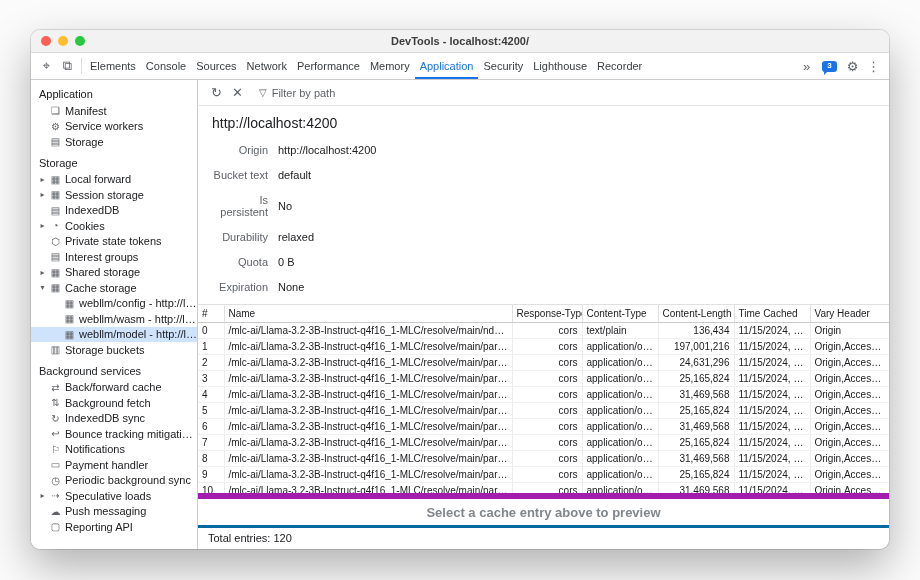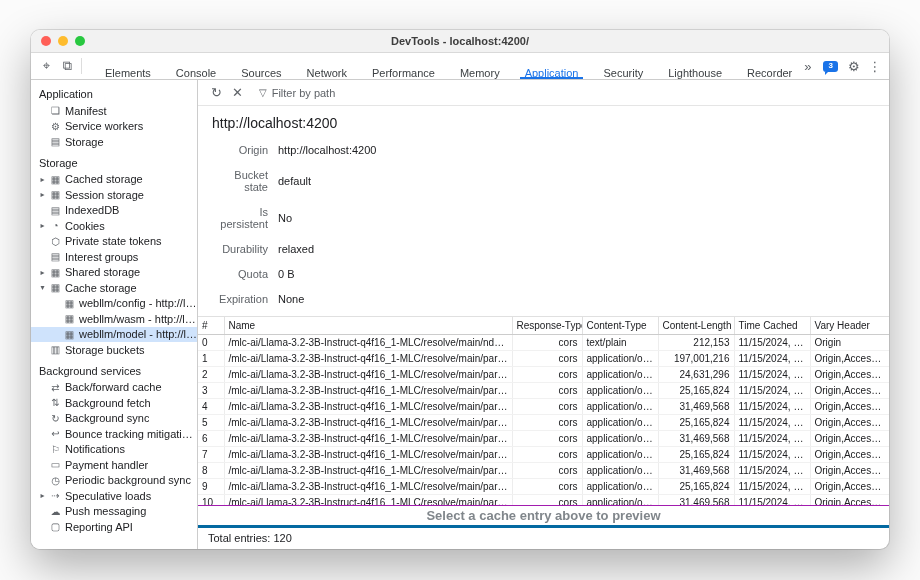--- a/index.html
+++ b/index.html
@@ -11,21 +11,21 @@
   .titlebar{height:22px;flex:0 0 auto;background:#f2f2f2;border-bottom:1px solid #d9d9d9;position:relative;display:flex;align-items:center;}
   .lights{position:absolute;left:10px;top:0;bottom:0;display:flex;align-items:center;gap:7px;}
   .light{width:10px;height:10px;border-radius:50%;}
   .light.red{background:#ff5f57}.light.yellow{background:#febc2e}.light.green{background:#28c840}
   .title{flex:1;text-align:center;font-size:11px;font-weight:700;color:#3d3d3d;}
   
   .tabbar{height:26px;flex:0 0 auto;display:flex;align-items:stretch;background:#fff;border-bottom:1px solid #ccc;padding-left:5px;white-space:nowrap;overflow:hidden;}
   .tb-icon{display:flex;align-items:center;justify-content:center;width:21px;color:#5f6368;font-size:13px;cursor:pointer;flex:0 0 auto;}
   .vdiv{width:1px;background:#ddd;margin:5px 3px;flex:0 0 auto;}
   .tabs{display:flex;align-items:stretch;}
-  .tab{display:flex;align-items:flex-end;padding:0 5px;font-size:11px;color:#3c4043;cursor:pointer;margin-left:15px;}
+  .tab{display:flex;align-items:center;padding:0 5px;font-size:11px;color:#3c4043;cursor:pointer;}
   .tab.active{color:#1a73e8;box-shadow:inset 0 -2px 0 #1a73e8;}
   .tab-trailing{margin-left:3px;font-size:10px;color:#5f6368;}
   .tabbar-right{margin-left:auto;display:flex;align-items:center;padding-right:5px;}
   .chat{display:flex;align-items:center;margin:0 5px;cursor:pointer;}
   .chat-bubble{position:relative;width:15px;height:11px;background:#1a73e8;border-radius:3px;display:flex;align-items:center;justify-content:center;}
   .chat-bubble:after{content:"";position:absolute;left:2px;bottom:-3px;border-style:solid;border-width:3px 3px 0 0;border-color:#1a73e8 transparent transparent transparent;}
   .chat-count{color:#fff;font-size:8px;font-weight:700;line-height:1;}
   
   .main{flex:1;display:flex;min-height:0;}
   .sidebar{width:166px;flex:0 0 auto;border-right:1px solid #ccc;background:#fff;overflow:hidden;padding-top:1px;}
@@ -48,21 +48,21 @@
   .meta-label{width:56px;text-align:right;color:#5f6368;flex:0 0 auto;}
   .meta-value{padding-left:10px;color:#202124;}
   
   .grid-wrap{height:188px;flex:0 0 auto;overflow:hidden;border-top:1px solid #e0e0e0;}
   table{border-collapse:collapse;width:100%;table-layout:fixed;font-size:10px;}
   th{font-weight:400;text-align:left;color:#202124;border-right:1px solid #e0e0e0;border-bottom:1px solid #ccc;padding:2px 4px;height:13px;white-space:nowrap;overflow:hidden;}
   th:last-child,td:last-child{border-right:none;}
   td{color:#202124;border-right:1px solid #ededed;border-bottom:1px solid #f1f1f1;padding:1px 4px;height:13px;white-space:nowrap;overflow:hidden;text-overflow:ellipsis;}
   .r{text-align:right;margin-left:18px;}
   
-  .preview{flex:1;display:flex;align-items:center;justify-content:center;border-top:1px solid #a21caf;color:#80868b;font-size:13px;font-weight:700;min-height:0;}
+  .preview{flex:1;display:flex;align-items:center;justify-content:center;border-top:6px solid #a21caf;color:#80868b;font-size:13px;font-weight:700;min-height:0;}
   .statusbar{flex:0 0 auto;height:21px;line-height:21px;border-top:3px solid #0369a1;font-size:11px;color:#202124;padding-left:10px;}
 </style>
 </head>
 <body>
 
 <div class="stage">
   <div class="window">
 
     <div class="titlebar">
       <div class="lights">
@@ -139,21 +139,21 @@
               <span class="sb-arrow"></span>
               <span class="sb-icon">▤</span>
               <span class="sb-label">Storage</span>
             </div>
           </div>
           <div class="sb-section">
             <div class="sb-header">Storage</div>
             <div class="sb-item">
               <span class="sb-arrow">▸</span>
               <span class="sb-icon">▦</span>
-              <span class="sb-label">Cached storage</span>
+              <span class="sb-label">Local forward</span>
             </div>
             <div class="sb-item">
               <span class="sb-arrow">▸</span>
               <span class="sb-icon">▦</span>
               <span class="sb-label">Session storage</span>
             </div>
             <div class="sb-item">
               <span class="sb-arrow"></span>
               <span class="sb-icon">▤</span>
               <span class="sb-label">IndexedDB</span>
@@ -212,21 +212,21 @@
               <span class="sb-label">Back/forward cache</span>
             </div>
             <div class="sb-item">
               <span class="sb-arrow"></span>
               <span class="sb-icon">⇅</span>
               <span class="sb-label">Background fetch</span>
             </div>
             <div class="sb-item">
               <span class="sb-arrow"></span>
               <span class="sb-icon">↻</span>
-              <span class="sb-label">Background sync</span>
+              <span class="sb-label">IndexedDB sync</span>
             </div>
             <div class="sb-item">
               <span class="sb-arrow"></span>
               <span class="sb-icon">↩</span>
               <span class="sb-label">Bounce tracking mitigations</span>
             </div>
             <div class="sb-item">
               <span class="sb-arrow"></span>
               <span class="sb-icon">⚐</span>
               <span class="sb-label">Notifications</span>
@@ -271,21 +271,21 @@
         </div>
 
         <div class="panel-body">
           <div class="origin-title">http://localhost:4200</div>
           <div class="meta" id="meta">
               <div class="meta-row">
                 <span class="meta-label">Origin</span>
                 <span class="meta-value">http://localhost:4200</span>
               </div>
               <div class="meta-row">
-                <span class="meta-label">Bucket state</span>
+                <span class="meta-label">Bucket text</span>
                 <span class="meta-value">default</span>
               </div>
               <div class="meta-row">
                 <span class="meta-label">Is persistent</span>
                 <span class="meta-value">No</span>
               </div>
               <div class="meta-row">
                 <span class="meta-label">Durability</span>
                 <span class="meta-value">relaxed</span>
               </div>
@@ -319,21 +319,21 @@
                     <th>Time Cached</th>
                     <th>Vary Header</th>
                   </tr>
                 </thead>
                 <tbody>
                   <tr>
                     <td>0</td>
                     <td>/mlc-ai/Llama-3.2-3B-Instruct-q4f16_1-MLC/resolve/main/ndarray-c…</td>
                     <td class="r">cors</td>
                     <td>text/plain</td>
-                    <td class="r">212,153</td>
+                    <td class="r">136,434</td>
                     <td>11/15/2024, 10…</td>
                     <td>Origin</td>
                   </tr>
                   <tr>
                     <td>1</td>
                     <td>/mlc-ai/Llama-3.2-3B-Instruct-q4f16_1-MLC/resolve/main/params_s…</td>
                     <td class="r">cors</td>
                     <td>application/oc…</td>
                     <td class="r">197,001,216</td>
                     <td>11/15/2024, 10…</td>

